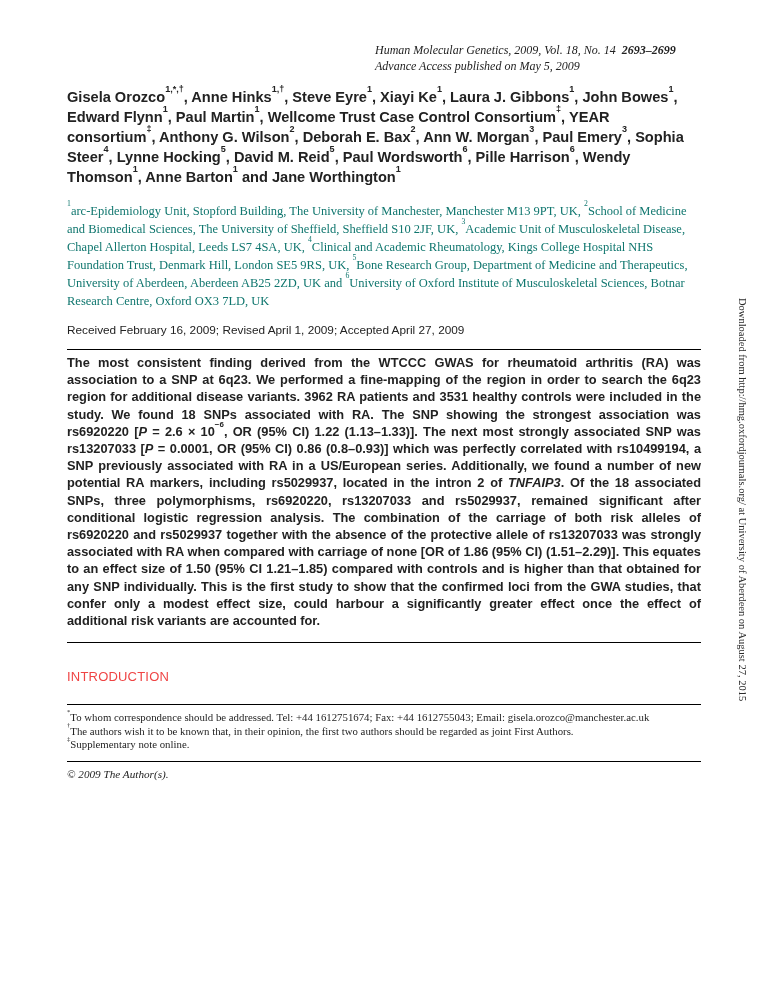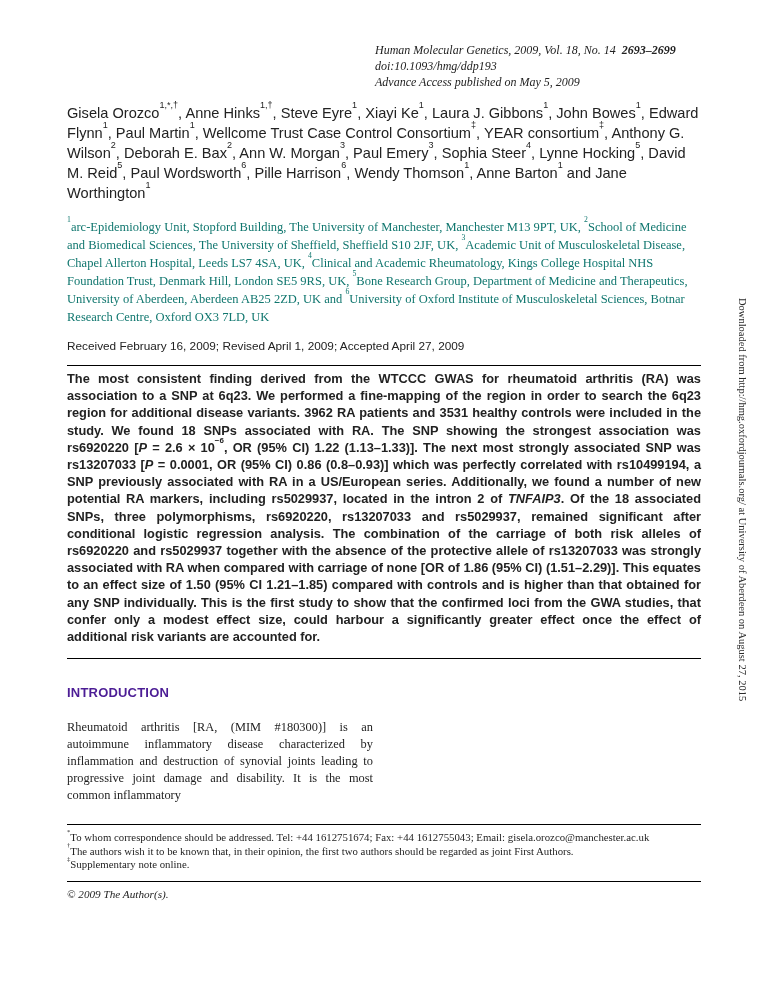--- a/index.html
+++ b/index.html
@@ -25,21 +25,21 @@
     margin-top:17px;
     font-family:"Liberation Sans", sans-serif;
     font-weight:bold; font-size:27px; line-height:31px;
     color:#222; letter-spacing:-0.2px;
   }
 
   
   .author-list {
     margin-top:13px;
     font-family:"Liberation Sans", sans-serif;
-    font-weight:normal; font-size:14.6px; line-height:20px;
+    font-weight:bold; font-size:14.6px; line-height:20px;
     color:#222;
   }
   sup { font-size:62%; position:relative; top:-0.45em; line-height:0; }
 
   
   .affiliations {
     margin-top:15px;
     font-family:Liberation Serif, serif;
     font-size:12.5px; line-height:18px; color:#0f766e;
   }
@@ -58,21 +58,21 @@
     font-family:"Liberation Sans", sans-serif;
     font-weight:bold; font-size:12.8px; line-height:17.2px;
     text-align:justify; color:#222;
   }
 
   
   .intro { margin-top:26px; display:flex; gap:22px; }
   .col { width:306px; }
   .section-heading {
     font-family:"Liberation Sans", sans-serif;
-    font-weight:bold; font-size:13px; letter-spacing:0.2px; color:#4c1d95;
+    font-weight:normal; font-size:13px; letter-spacing:0.2px; color:#ef4444;
   }
   .body-par {
     font-size:12.4px; line-height:17px; text-align:justify; color:#1d1d1d;
   }
   .col-left .body-par { margin-top:19px; }
   .indent { text-indent:16px; }
 
   
   .footnotes {
     margin-top:20px;
@@ -98,37 +98,35 @@
     white-space:nowrap;
   }
 </style>
 </head>
 <body>
 
 <div class="page">
 
   <div class="journal-header">
     <div><span>Human Molecular Genetics, 2009, Vol. 18, No. 14</span><span class="pages">2693–2699</span></div>
-    <div>doi:10.1093/hmg/ddp193</div>
     <div>Advance Access published on May 5, 2009</div>
   </div>
 
 
   <p class="author-list">Gisela Orozco<sup>1,*,†</sup>, Anne Hinks<sup>1,†</sup>, Steve Eyre<sup>1</sup>, Xiayi Ke<sup>1</sup>, Laura J. Gibbons<sup>1</sup>, John Bowes<sup>1</sup>, Edward Flynn<sup>1</sup>, Paul Martin<sup>1</sup>, Wellcome Trust Case Control Consortium<sup>‡</sup>, YEAR consortium<sup>‡</sup>, Anthony G. Wilson<sup>2</sup>, Deborah E. Bax<sup>2</sup>, Ann W. Morgan<sup>3</sup>, Paul Emery<sup>3</sup>, Sophia Steer<sup>4</sup>, Lynne Hocking<sup>5</sup>, David M. Reid<sup>5</sup>, Paul Wordsworth<sup>6</sup>, Pille Harrison<sup>6</sup>, Wendy Thomson<sup>1</sup>, Anne Barton<sup>1</sup> and Jane Worthington<sup>1</sup></p>
 
   <p class="affiliations"><sup>1</sup>arc-Epidemiology Unit, Stopford Building, The University of Manchester, Manchester M13 9PT, UK, <sup>2</sup>School of Medicine and Biomedical Sciences, The University of Sheffield, Sheffield S10 2JF, UK, <sup>3</sup>Academic Unit of Musculoskeletal Disease, Chapel Allerton Hospital, Leeds LS7 4SA, UK, <sup>4</sup>Clinical and Academic Rheumatology, Kings College Hospital NHS Foundation Trust, Denmark Hill, London SE5 9RS, UK, <sup>5</sup>Bone Research Group, Department of Medicine and Therapeutics, University of Aberdeen, Aberdeen AB25 2ZD, UK and <sup>6</sup>University of Oxford Institute of Musculoskeletal Sciences, Botnar Research Centre, Oxford OX3 7LD, UK</p>
 
   <p class="dates-line">Received February 16, 2009; Revised April 1, 2009; Accepted April 27, 2009</p>
 
   <div class="abstract">The most consistent finding derived from the WTCCC GWAS for rheumatoid arthritis (RA) was association to a SNP at 6q23. We performed a fine-mapping of the region in order to search the 6q23 region for additional disease variants. 3962 RA patients and 3531 healthy controls were included in the study. We found 18 SNPs associated with RA. The SNP showing the strongest association was rs6920220 [<i>P</i> = 2.6 × 10<sup>−6</sup>, OR (95% CI) 1.22 (1.13–1.33)]. The next most strongly associated SNP was rs13207033 [<i>P</i> = 0.0001, OR (95% CI) 0.86 (0.8–0.93)] which was perfectly correlated with rs10499194, a SNP previously associated with RA in a US/European series. Additionally, we found a number of new potential RA markers, including rs5029937, located in the intron 2 of <i>TNFAIP3</i>. Of the 18 associated SNPs, three polymorphisms, rs6920220, rs13207033 and rs5029937, remained significant after conditional logistic regression analysis. The combination of the carriage of both risk alleles of rs6920220 and rs5029937 together with the absence of the protective allele of rs13207033 was strongly associated with RA when compared with carriage of none [OR of 1.86 (95% CI) (1.51–2.29)]. This equates to an effect size of 1.50 (95% CI 1.21–1.85) compared with controls and is higher than that obtained for any SNP individually. This is the first study to show that the confirmed loci from the GWA studies, that confer only a modest effect size, could harbour a significantly greater effect once the effect of additional risk variants are accounted for.</div>
 
   <div class="intro">
     <div class="col col-left">
       <h2 class="section-heading">INTRODUCTION</h2>
-      <p class="body-par">Rheumatoid arthritis [RA, (MIM #180300)] is an autoimmune inflammatory disease characterized by inflammation and destruction of synovial joints leading to progressive joint damage and disability. It is the most common inflammatory</p>
     </div>
     <div class="col col-right">
     </div>
   </div>
 
   <div class="footnotes">
     <div><sup>*</sup>To whom correspondence should be addressed. Tel: +44 1612751674; Fax: +44 1612755043; Email: gisela.orozco@manchester.ac.uk</div>
     <div><sup>†</sup>The authors wish it to be known that, in their opinion, the first two authors should be regarded as joint First Authors.</div>
     <div><sup>‡</sup>Supplementary note online.</div>
   </div>

